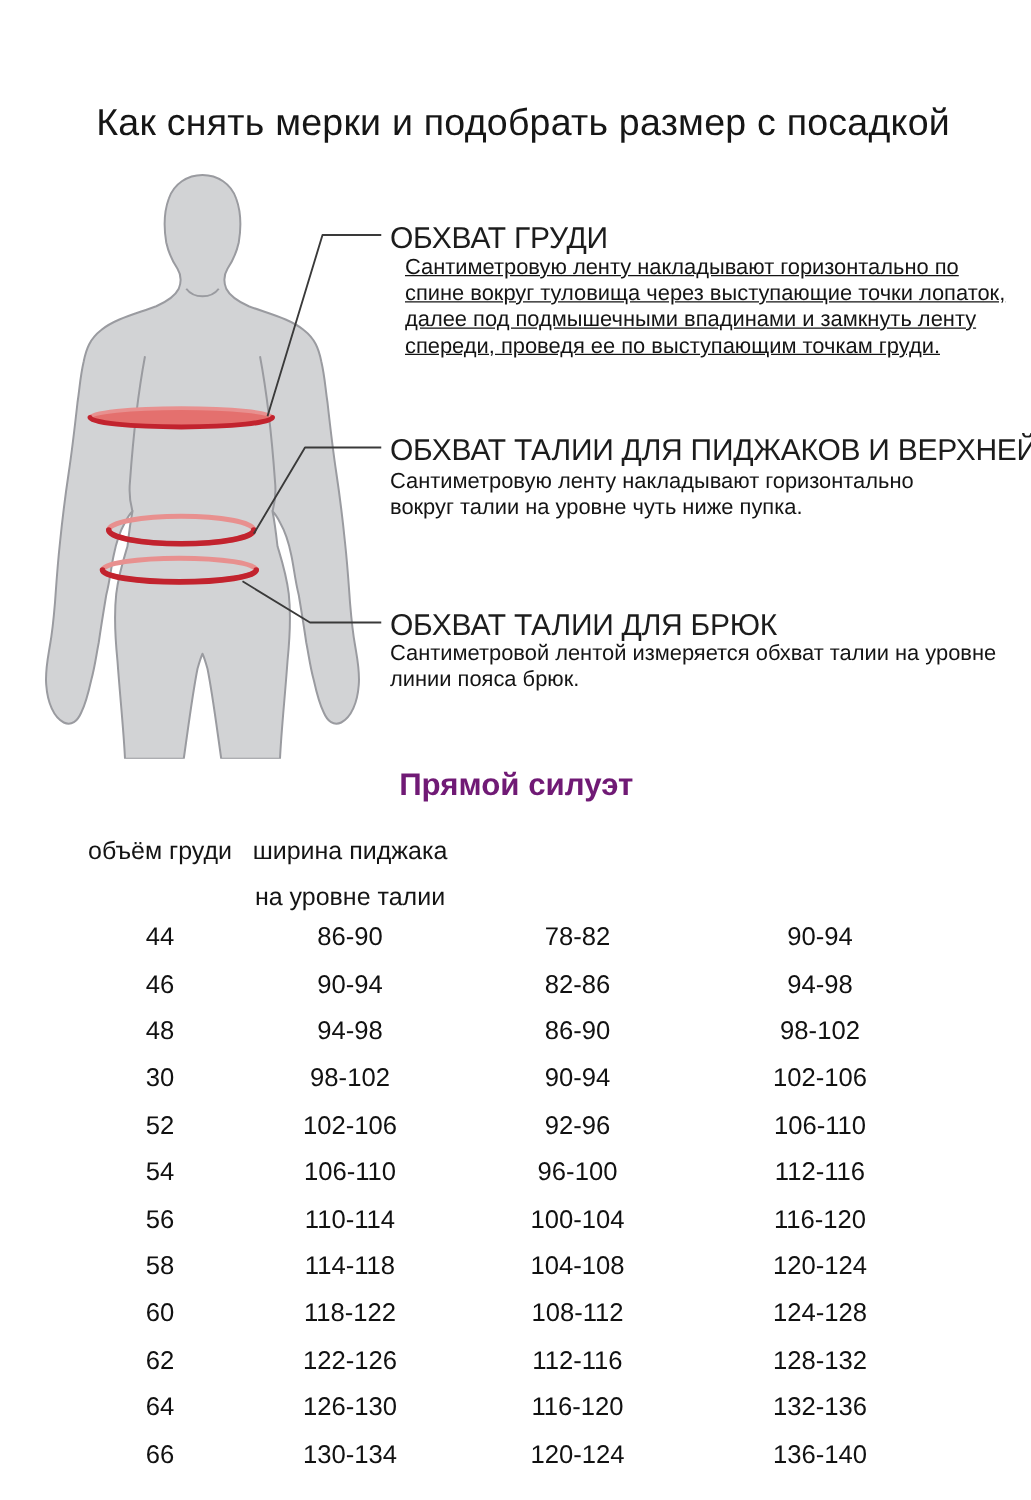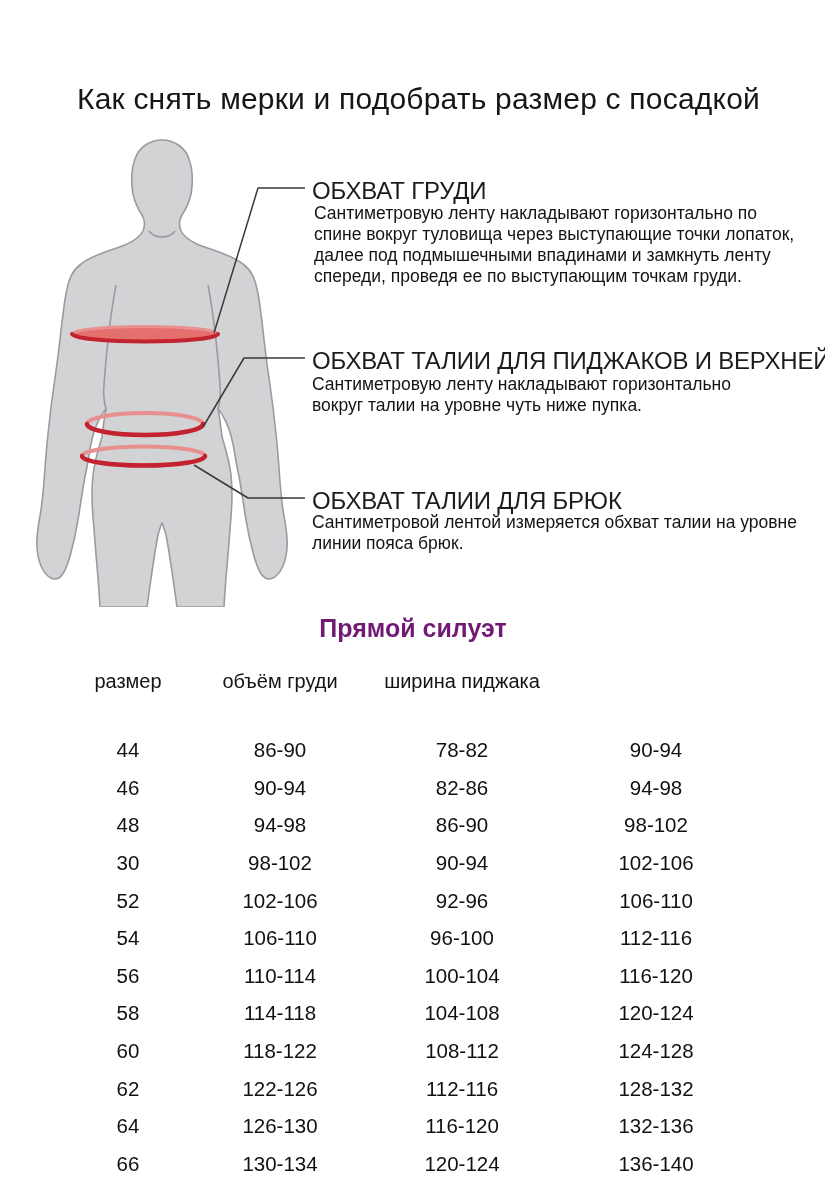--- a/index.html
+++ b/index.html
@@ -14,21 +14,21 @@
     white-space:nowrap;color:#161616;
   }
   .figure-wrap{left:22px;top:137px;width:290px;height:470px;}
   .m-heading{
     font-size:24px;font-weight:400;letter-spacing:-.2px;white-space:nowrap;color:#1c1c1c;
   }
   .m-par{
     font-size:17.5px;line-height:21px;color:#141414;white-space:pre-line;
   }
   .h-chest{left:312px;top:177px;}
-  .p-chest{left:314px;top:203px;}
+  .p-chest{left:324px;top:203px;text-decoration:underline;}
   .h-jacket{left:312px;top:347px;}
   .p-jacket{left:312px;top:374px;}
   .h-trouser{left:312px;top:487px;}
   .p-trouser{left:312px;top:512px;}
   .table-title{
     left:0;top:614px;width:826px;text-align:center;
     font-size:25px;font-weight:700;color:#701a75;
   }
   .tgrid{display:grid;grid-template-columns:140px 164px 200px 188px;}
   .thead{left:58px;top:670px;width:692px;font-size:20px;color:#141414;}
@@ -145,29 +145,26 @@
 вокруг талии на уровне чуть ниже пупка.</div>
 
 <div class="abs m-heading h-trouser">ОБХВАТ ТАЛИИ ДЛЯ БРЮК</div>
 <div class="abs m-par p-trouser">Сантиметровой лентой измеряется обхват талии на уровне
 линии пояса брюк.</div>
 
 <div class="abs table-title">Прямой силуэт</div>
 
 <div class="abs tgrid thead">
   <div class="hcell">
-    <div class="hline1">размер</div>
-    <div class="hline2"></div>
-  </div>
-  <div class="hcell">
     <div class="hline1">объём груди</div>
     <div class="hline2"></div>
   </div>
   <div class="hcell">
     <div class="hline1">ширина пиджака</div>
+    <div class="hline2">на уровне талии</div>
   </div>
 </div>
 
 <div class="abs tgrid tbody">
   <div class="trow">
     <div class="tcell">44</div>
     <div class="tcell">86-90</div>
     <div class="tcell">78-82</div>
     <div class="tcell">90-94</div>
   </div>

